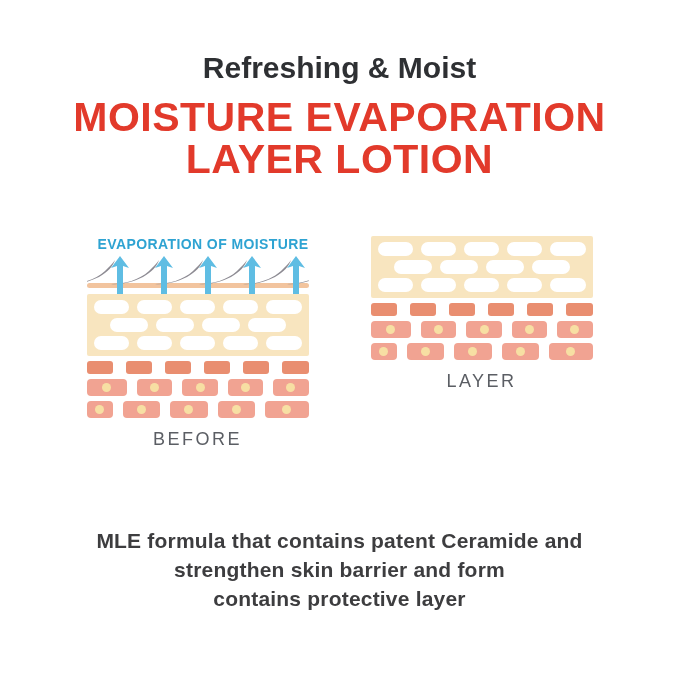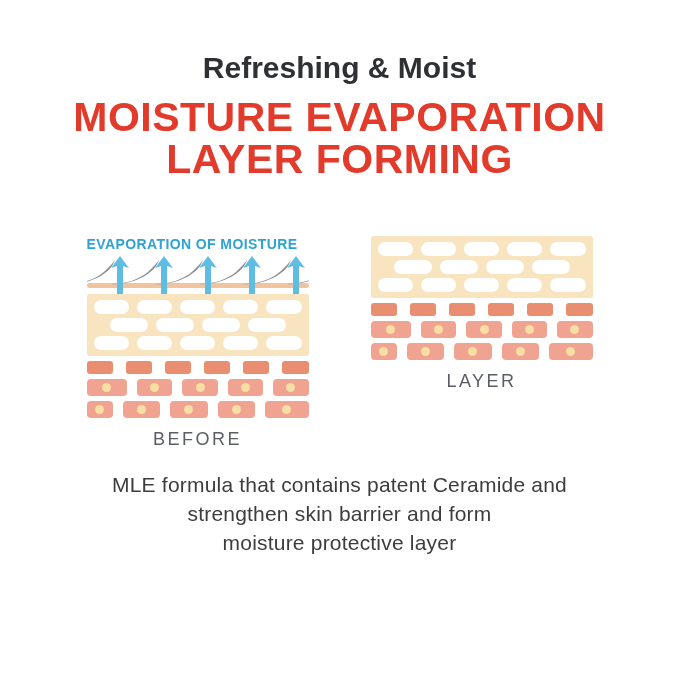--- a/index.html
+++ b/index.html
@@ -25,21 +25,21 @@
     margin-top:10px;text-align:center;font-size:41px;font-weight:bold;
     line-height:42px;color:var(--accent-red,#E23A2B);letter-spacing:.5px;
   }
   .product-title span{display:block;}
 
   
   .panels{display:flex;justify-content:center;gap:62px;margin-top:56px;}
   .panel{width:222px;display:flex;flex-direction:column;}
   .panel-top{height:58px;display:flex;flex-direction:column;}
   .panel-heading{
-    text-align:left;font-size:14px;font-weight:bold;line-height:17px;
+    text-align:right;font-size:14px;font-weight:bold;line-height:17px;
     letter-spacing:.4px;color:var(--heading-cyan,#2EA3D2);
   }
   .panel-heading span{display:block;}
   .graphic{margin-top:auto;}
   .evap-svg{display:block;width:222px;height:38px;}
   .after-graphic{margin-top:auto;margin-bottom:2px;display:flex;flex-direction:column;gap:3px;}
   .blue-bar{height:15px;border-radius:2px;background:var(--protective-layer-blue,#1CA0DB);}
   .surface-line{height:4px;border-radius:2px;background:var(--skin-surface,#F2C49E);}
 
   .band{
@@ -63,34 +63,34 @@
   .row-c .cell:first-child{flex:.72;}
   .row-c .cell:last-child{flex:1.18;}
 
   .panel-label{
     margin-top:13px;text-align:center;font-size:18px;line-height:17px;
     letter-spacing:2.5px;color:var(--label-gray,#5B5E64);
   }
 
   
   .description{
-    margin-top:22px;text-align:center;font-size:21px;font-weight:normal;
+    margin-top:78px;text-align:center;font-size:21px;font-weight:bold;
     line-height:29px;color:var(--body-text,#3D3D3F);letter-spacing:.2px;
   }
 </style>
 </head>
 <body>
 
 <div class="page">
 
   <div class="subtitle">Refreshing &amp; Moist</div>
 
   <h1 class="product-title">
     <span>MOISTURE EVAPORATION</span>
-    <span>LAYER FORMING</span>
+    <span>LAYER LOTION</span>
   </h1>
 
   <div class="panels">
 
     <section class="panel">
       <div class="panel-top">
         <div class="panel-heading">EVAPORATION OF MOISTURE</div>
         <div class="graphic">
           <svg class="evap-svg" viewBox="0 0 222 38">
             <rect x="0" y="27" width="222" height="5" rx="2.5" fill="var(--skin-surface,#F2C49E)"></rect>
@@ -245,16 +245,16 @@
           </div>
         </div>
       <div class="panel-label">LAYER</div>
     </section>
 
   </div>
 
   <div class="description">
       <div>MLE formula that contains patent Ceramide and</div>
       <div>strengthen skin barrier and form</div>
-      <div>moisture protective layer</div>
+      <div>contains protective layer</div>
     </div>
 
 </div>
 
 </body></html>

